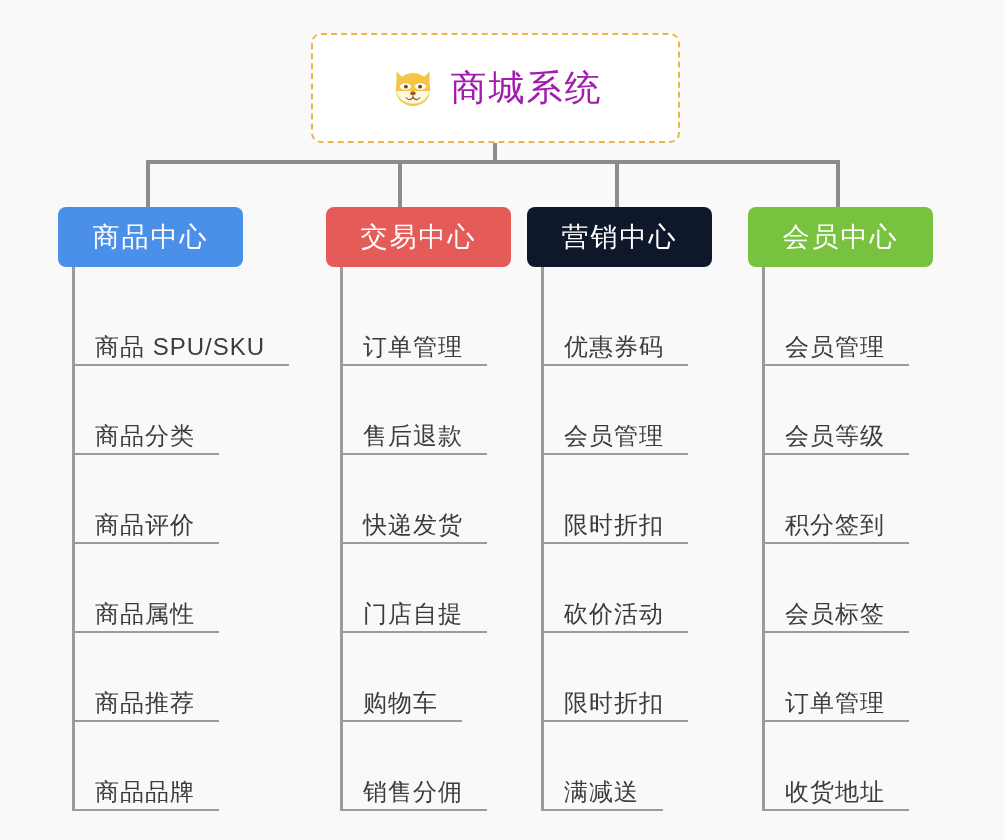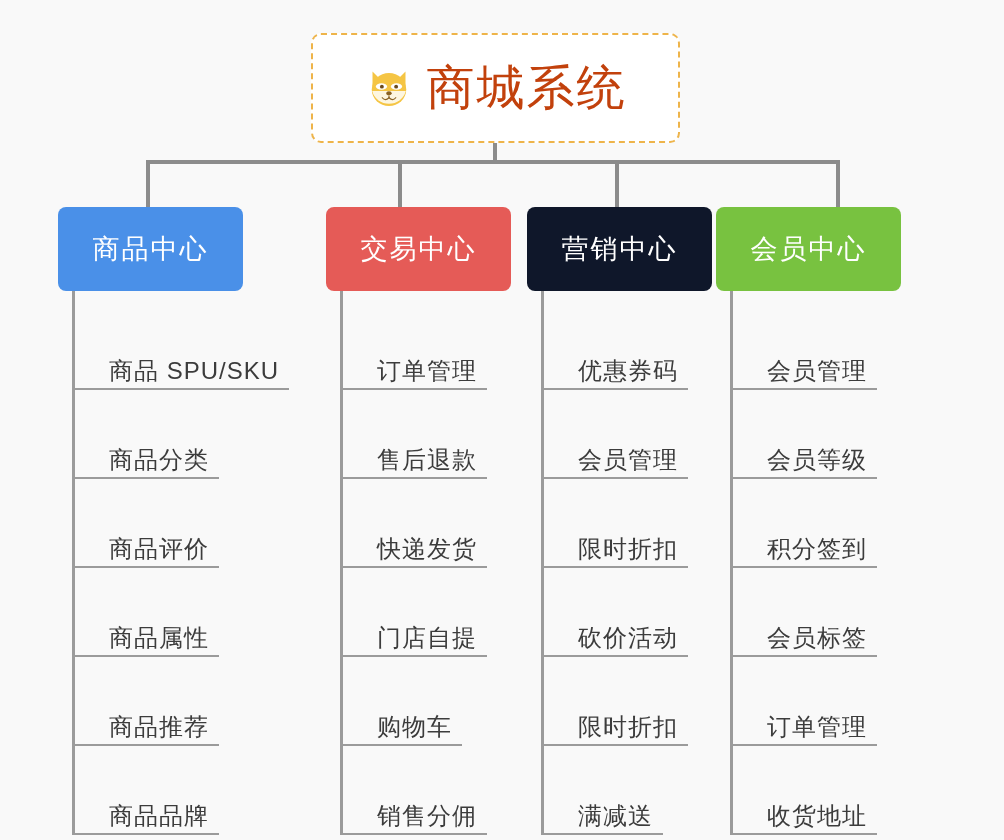--- a/index.html
+++ b/index.html
@@ -19,39 +19,39 @@
     background: #ffffff;
     border: 2px dashed #eeb44a;
     border-radius: 10px;
     display: flex;
     align-items: center;
     justify-content: center;
     gap: 14px;
   }
   .root-icon { width: 48px; height: 48px; flex: none; display:block; }
   .root-title {
-    font-size: 48px;
-    color: #c2410c;
+    font-size: 36px;
+    color: #a21caf;
     letter-spacing: 2px;
     line-height: 1;
     white-space: nowrap;
     text-align: center;
   }
 
   
   .conn { position: absolute; background: #8c8c8c; }
   .conn-trunk { left: 493px; top: 143px; width: 4px; height: 21px; }
   .conn-bar   { left: 148px; top: 160px; width: 692px; height: 4px; }
   .conn-drop  { top: 160px; width: 4px; height: 47px; }
 
   
   .column { position: absolute; top: 207px; width: 240px; }
 
   .col-header {
-    width: 185px; height: 84px;
+    width: 185px; height: 60px;
     border-radius: 8px;
     display: flex; align-items: center; justify-content: center;
     color: #ffffff;
     font-size: 27px;
     letter-spacing: 2px;
     line-height: 1;
     white-space: nowrap;
   }
 
   .leaf-list {
@@ -59,21 +59,21 @@
     margin-top: 0;
     padding-top: 10px;
     margin-left: 14px;
     border-left: 3px solid #9b9b9b;
   }
   .leaf-item {
     position: relative;
     height: 89px;
     display: flex;
     align-items: flex-end;
-    padding-left: 34px;
+    padding-left: 20px;
     padding-bottom: 6px;
   }
   .leaf-item::after {
     content: "";
     position: absolute;
     left: 0; bottom: 0;
     height: 2px;
     background: #9b9b9b;
   }
   .leaf-label {
@@ -179,21 +179,21 @@
         </div>
       <div class="leaf-item" style="--uw: 144px;">
           <span class="leaf-label">限时折扣</span>
         </div>
       <div class="leaf-item" style="--uw: 119px;">
           <span class="leaf-label">满减送</span>
         </div>
     </div>
   </div>
 
-  <div class="column" id="col3" style="left: 716px; text-align: right;">
+  <div class="column" id="col3" style="left: 748px; text-align: right;">
     <div class="col-header" style="background: rgb(120, 194, 64);">会员中心</div>
     <div class="leaf-list">
       <div class="leaf-item" style="--uw: 144px;">
           <span class="leaf-label">会员管理</span>
         </div>
       <div class="leaf-item" style="--uw: 144px;">
           <span class="leaf-label">会员等级</span>
         </div>
       <div class="leaf-item" style="--uw: 144px;">
           <span class="leaf-label">积分签到</span>

